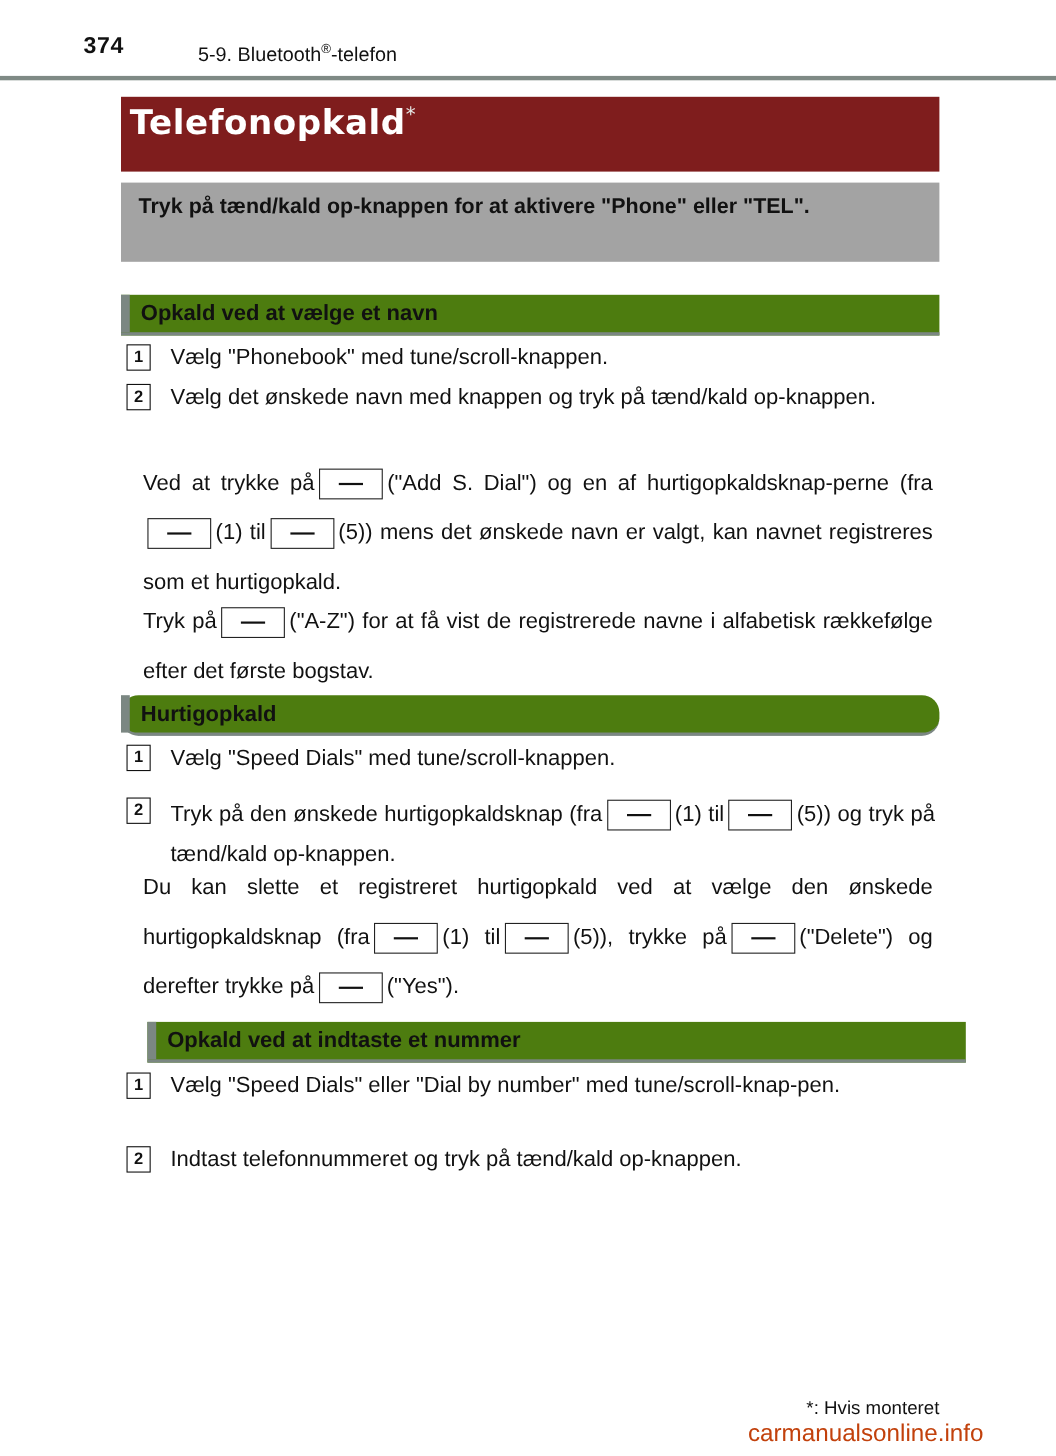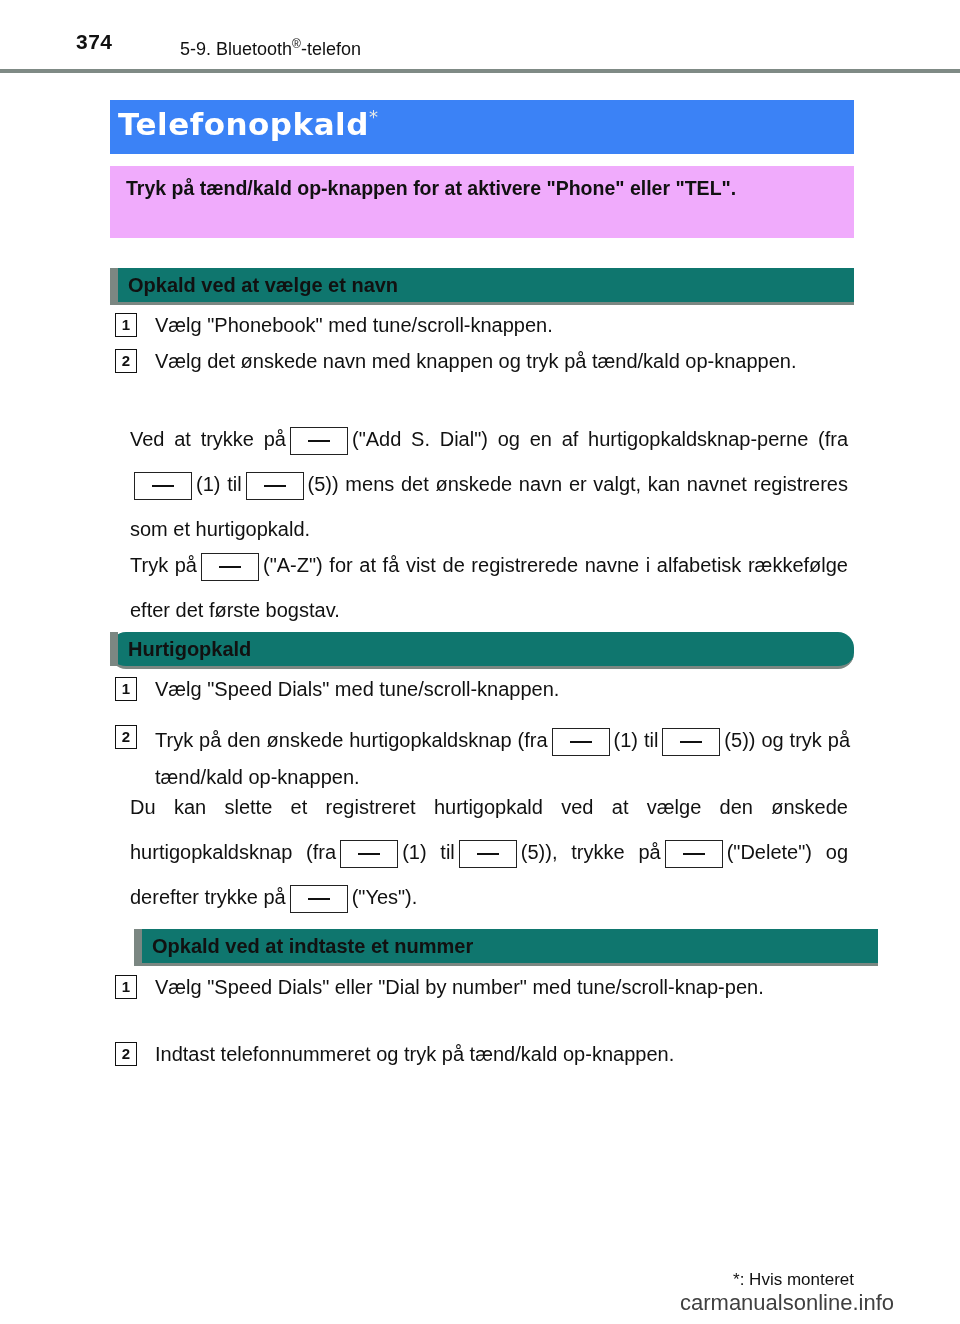--- a/index.html
+++ b/index.html
@@ -6,44 +6,44 @@
   body {
     width: 960px; height: 1324px; background: #ffffff; position: relative;
     font-family: "Liberation Sans", sans-serif; color: #111; overflow: hidden;
   }
   .page-header { position: absolute; left: 0; top: 0; width: 960px; height: 73px; }
   .page-number { position: absolute; left: 76px; top: 30px; font-size: 21px; font-weight: bold; letter-spacing: 0.5px; }
   .section-label { position: absolute; left: 180px; top: 37px; font-size: 18px; }
   .section-label sup { font-size: 12px; }
   .header-rule { position: absolute; left: 0; top: 69px; width: 960px; height: 4px; background: #7f8a85; }
 
-  .title-bar { position: absolute; left: 110px; top: 100px; width: 744px; height: 54px; background: #3b82f6; }
+  .title-bar { position: absolute; left: 110px; top: 88px; width: 744px; height: 68px; background: #7f1d1d; }
   .title-text { position: absolute; left: 8px; top: 6px; font-size: 31px; font-weight: bold; color: #fff; letter-spacing: 0.5px; font-family: "DejaVu Sans", sans-serif; }
   .title-star { font-size: 18px; vertical-align: top; color: #e6e9e7; font-weight: normal; }
 
-  .intro-box { position: absolute; left: 110px; top: 166px; width: 744px; height: 72px; background: #f0abfc; }
+  .intro-box { position: absolute; left: 110px; top: 166px; width: 744px; height: 72px; background: #a3a3a3; }
   .intro-text { position: absolute; left: 16px; top: 6px; width: 714px; font-size: 19.5px; font-weight: bold; line-height: 32px; text-align: justify; }
 
-  .sub-header { position: absolute; left: 110px; width: 744px; height: 34px; background: #0f766e; border-bottom: 3px solid #7b8782; }
+  .sub-header { position: absolute; left: 110px; width: 744px; height: 34px; background: #4d7c0f; border-bottom: 3px solid #7b8782; }
   .sub-header .bar { position: absolute; left: 0; top: 0; width: 8px; height: 34px; background: #7b8782; }
   .sub-header .label { position: absolute; left: 18px; top: 6px; font-size: 20px; font-weight: bold; }
 
   .step { position: absolute; left: 115px; width: 735px; font-size: 20px; line-height: 31px; }
   .step-num { position: absolute; left: 0; top: 3px; width: 20px; height: 22px; border: 1.5px solid #111; font-size: 15px; font-weight: bold; text-align: center; line-height: 22px; }
   .step-text { margin-left: 40px; text-align: justify; }
 
   .para { position: absolute; left: 130px; width: 718px; font-size: 20px; line-height: 45px; text-align: justify; }
   .btn {
     display: inline-block; width: 58px; height: 28px; border: 1.5px solid #222; vertical-align: middle;
     position: relative; margin: 0 4px; box-sizing: border-box;
   }
   .btn::after { content: ""; position: absolute; left: 17px; right: 17px; top: 12px; height: 2px; background: #111; }
 
   .footnote { position: absolute; right: 106px; top: 1270px; font-size: 17px; }
-  .watermark { position: absolute; left: 680px; top: 1290px; font-size: 22px; color: #404040; }
+  .watermark { position: absolute; left: 680px; top: 1290px; font-size: 22px; color: #c2410c; }
 </style>
 </head>
 <body>
 
 <div class="page-header">
   <span class="page-number">374</span>
   <span class="section-label"><span>5-9. Bluetooth</span><sup>®</sup><span>-telefon</span></span>
   <div class="header-rule"></div>
 </div>
 

